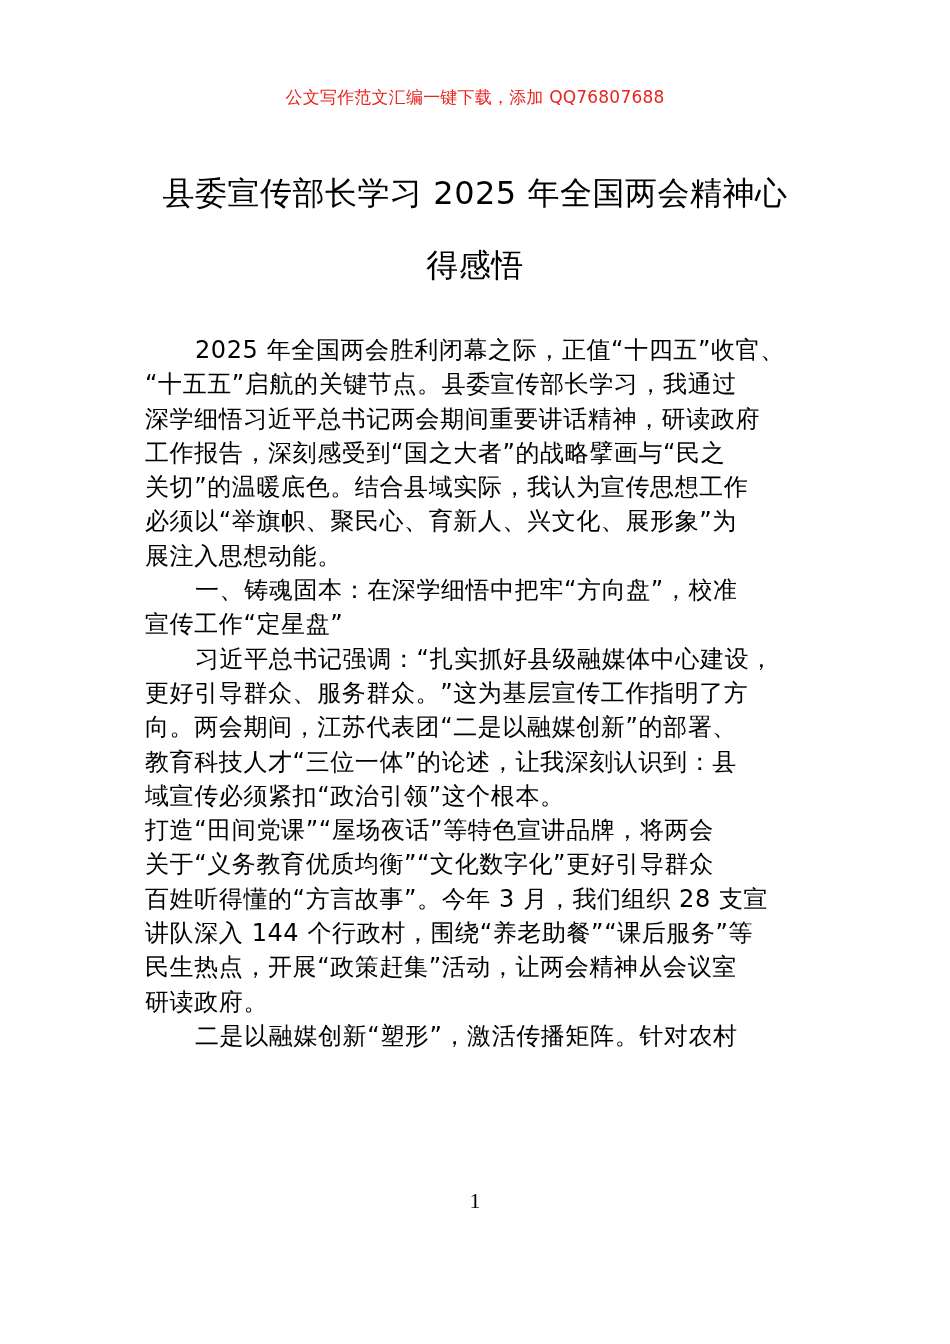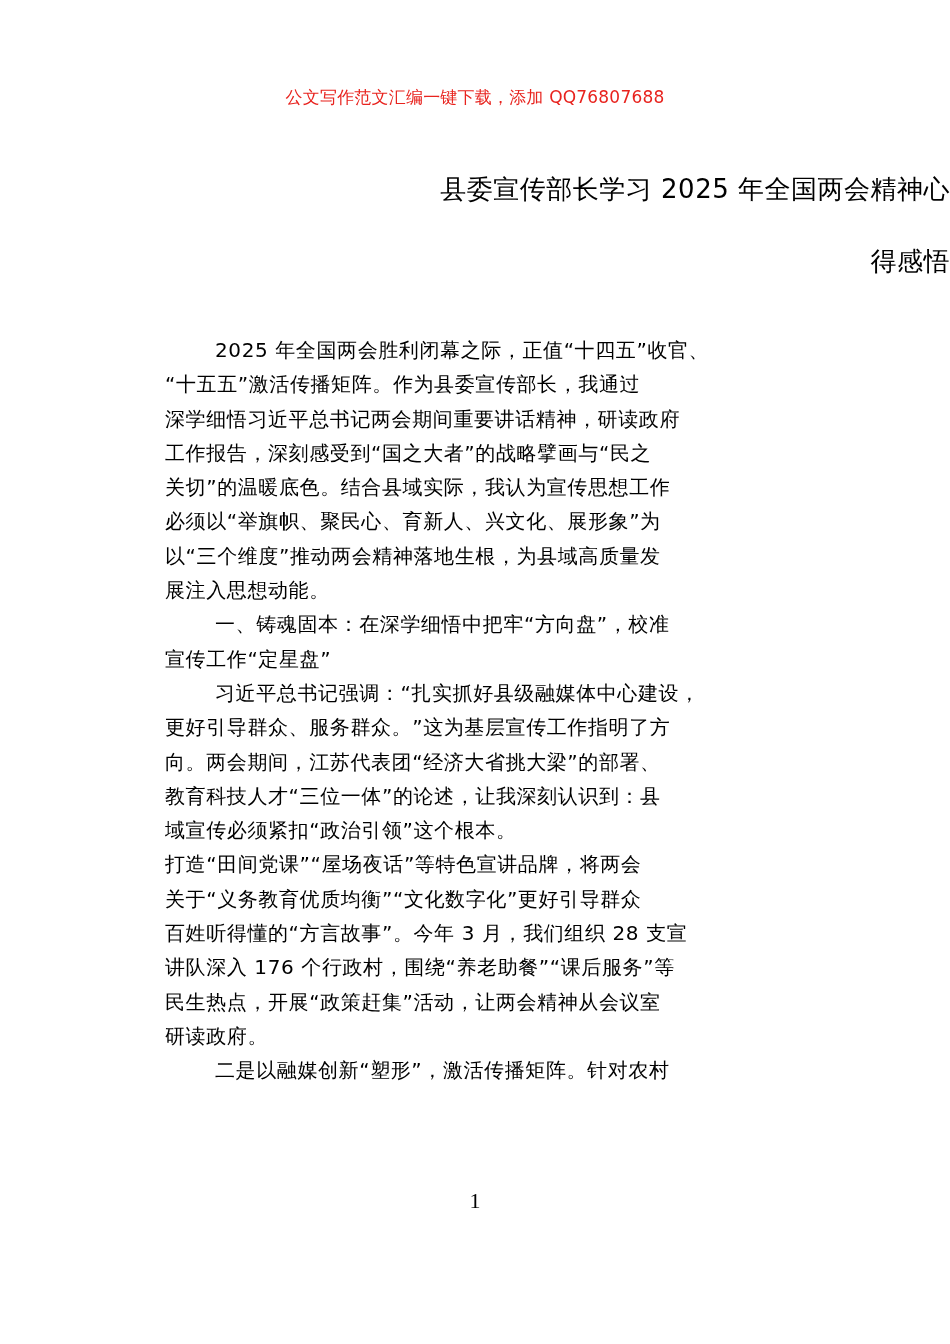--- a/index.html
+++ b/index.html
@@ -30,40 +30,39 @@
       text-align: center;
       font-size: 17px;
       line-height: 26px;
       color: #e8231e;
       letter-spacing: 0.2px;
     }
     .title {
       position: absolute;
       left: 0;
       width: 950px;
-      text-align: right;
-      font-size: 26px;
+      text-align: center;
+      font-size: 32px;
       color: #000;
       letter-spacing: 0.5px;
     }
     .title.l1 { top: 172px; }
     .title.l2 { top: 244px; }
     .body-text {
       position: absolute;
       left: 145px;
       top: 333px;
       width: 690px;
     }
     .line {
       height: 34.3px;
       line-height: 34.3px;
-      font-size: 20px;
+      font-size: 24px;
       white-space: nowrap;
       letter-spacing: 0.6px;
-      margin-left: 20px;
     }
     .line.indent { padding-left: 50px; }
     .page-number {
       position: absolute;
       top: 1188px;
       left: 0;
       width: 950px;
       text-align: center;
       font-family: "Liberation Serif", "DejaVu Serif", serif;
       font-size: 22px;
@@ -75,37 +74,36 @@
 
 <div class="page">
 
   <div class="watermark">公文写作范文汇编一键下载，添加 QQ76807688</div>
 
   <div class="title l1">县委宣传部长学习 2025 年全国两会精神心</div>
   <div class="title l2">得感悟</div>
 
   <div class="body-text">
     <div class="line indent">2025 年全国两会胜利闭幕之际，正值“十四五”收官、</div>
-    <div class="line">“十五五”激活传播矩阵。作为县委宣传部长，我通过</div>
+    <div class="line">“十五五”启航的关键节点。县委宣传部长学习，我通过</div>
     <div class="line">深学细悟习近平总书记两会期间重要讲话精神，研读政府</div>
     <div class="line">工作报告，深刻感受到“国之大者”的战略擘画与“民之</div>
     <div class="line">关切”的温暖底色。结合县域实际，我认为宣传思想工作</div>
     <div class="line">必须以“举旗帜、聚民心、育新人、兴文化、展形象”为</div>
-    <div class="line">以“三个维度”推动两会精神落地生根，为县域高质量发</div>
     <div class="line">展注入思想动能。</div>
     <div class="line indent">一、铸魂固本：在深学细悟中把牢“方向盘”，校准</div>
     <div class="line">宣传工作“定星盘”</div>
     <div class="line indent">习近平总书记强调：“扎实抓好县级融媒体中心建设，</div>
     <div class="line">更好引导群众、服务群众。”这为基层宣传工作指明了方</div>
-    <div class="line">向。两会期间，江苏代表团“经济大省挑大梁”的部署、</div>
+    <div class="line">向。两会期间，江苏代表团“二是以融媒创新”的部署、</div>
     <div class="line">教育科技人才“三位一体”的论述，让我深刻认识到：县</div>
     <div class="line">域宣传必须紧扣“政治引领”这个根本。</div>
     <div class="line">打造“田间党课”“屋场夜话”等特色宣讲品牌，将两会</div>
     <div class="line">关于“义务教育优质均衡”“文化数字化”更好引导群众</div>
     <div class="line">百姓听得懂的“方言故事”。今年 3 月，我们组织 28 支宣</div>
-    <div class="line">讲队深入 176 个行政村，围绕“养老助餐”“课后服务”等</div>
+    <div class="line">讲队深入 144 个行政村，围绕“养老助餐”“课后服务”等</div>
     <div class="line">民生热点，开展“政策赶集”活动，让两会精神从会议室</div>
     <div class="line">研读政府。</div>
     <div class="line indent">二是以融媒创新“塑形”，激活传播矩阵。针对农村</div>
   </div>
 
   <div class="page-number">1</div>
 </div>
 
 </body></html>

